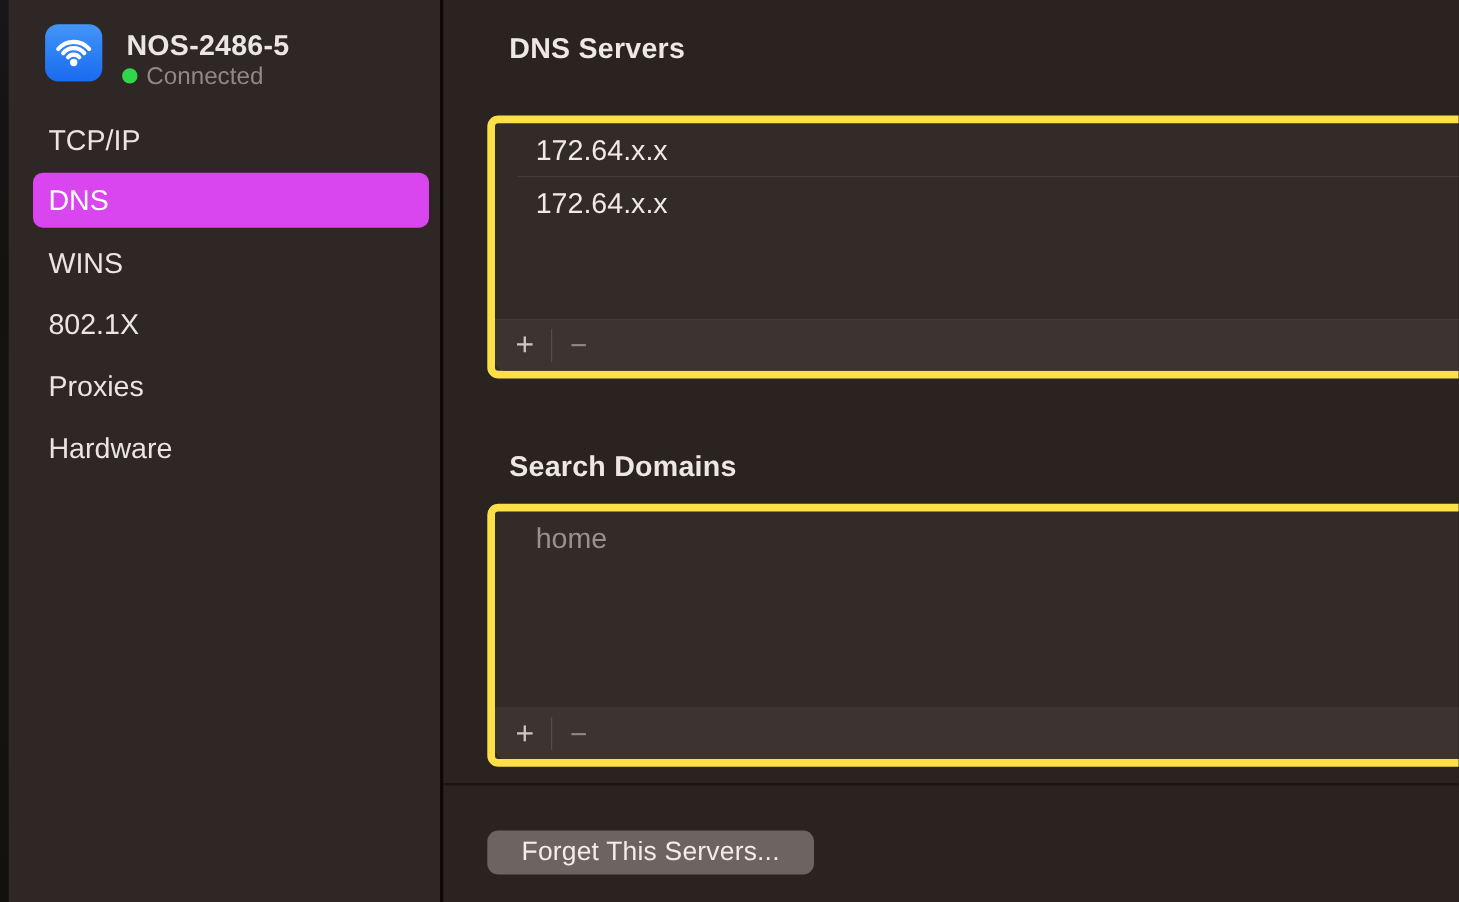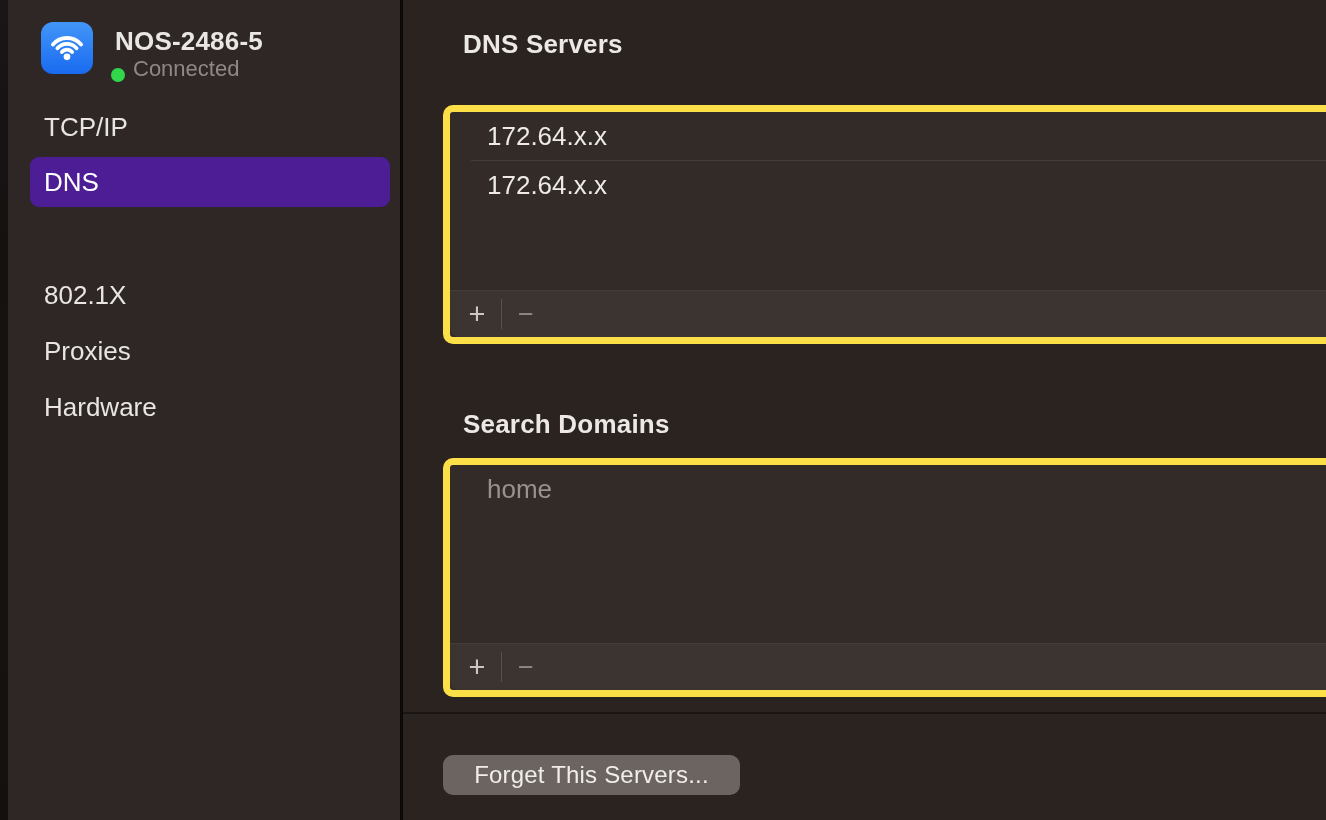--- a/index.html
+++ b/index.html
@@ -30,34 +30,34 @@
   .wifi-badge {
     position: absolute; left: 33px; top: 22px; width: 52px; height: 52px;
     border-radius: 12px;
     background: linear-gradient(180deg, #4296f8 0%, #1a6af0 100%);
     display: flex; align-items: center; justify-content: center;
   }
   .net-title {
     position: absolute; left: 107px; top: 26px;
     font-size: 26px; font-weight: 600; color: #eae6e3; letter-spacing: 0.2px;
   }
-  .net-status { position: absolute; left: 103px; top: 56px; display: flex; align-items: flex-end; }
+  .net-status { position: absolute; left: 103px; top: 56px; display: flex; align-items: center; }
   .status-dot {
     width: 14px; height: 14px; border-radius: 50%; background: #31d64b;
     margin-right: 8px;
   }
   .status-label { font-size: 22px; color: #8f8986; }
 
   .side-item {
     position: absolute; left: 22px; width: 360px; height: 50px;
     display: flex; align-items: center; padding-left: 14px;
     font-size: 26px; color: #e9e5e2; border-radius: 9px;
     cursor: default;
   }
-  .side-item.selected { background: #4c1d95; color: #ffffff; }
+  .side-item.selected { background: #d946ef; color: #ffffff; }
 
   
   .content { position: absolute; left: 403px; top: 0; width: 923px; height: 820px; }
   .section-title {
     position: absolute; font-size: 26px; font-weight: 700; color: #ece8e6; letter-spacing: 0.2px;
   }
   .section-sub {
     position: absolute; font-size: 21px; color: #9c9590;
   }
 
@@ -128,20 +128,23 @@
       <span class="status-dot"></span>
       <span class="status-label">Connected</span>
     </div>
 
     <div class="side-item" style="top:102px">
       <span>TCP/IP</span>
     </div>
     <div class="side-item selected" style="top:157px">
       <span>DNS</span>
     </div>
+    <div class="side-item" style="top:214px">
+      <span>WINS</span>
+    </div>
     <div class="side-item" style="top:270px">
       <span>802.1X</span>
     </div>
     <div class="side-item" style="top:326px">
       <span>Proxies</span>
     </div>
     <div class="side-item" style="top:382px">
       <span>Hardware</span>
     </div>
   </div>

